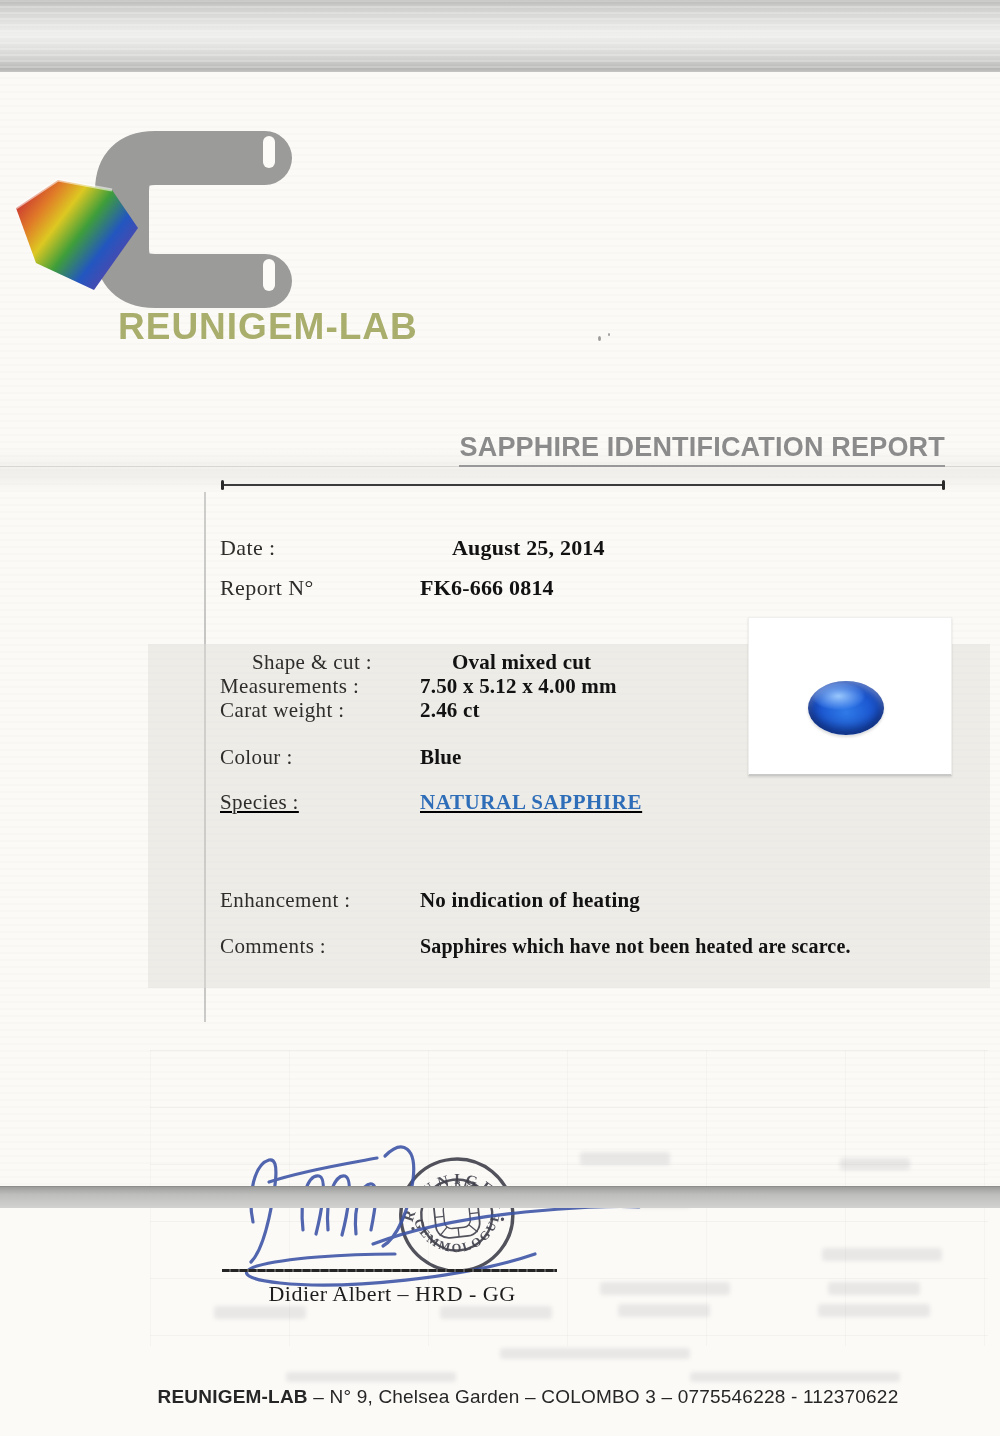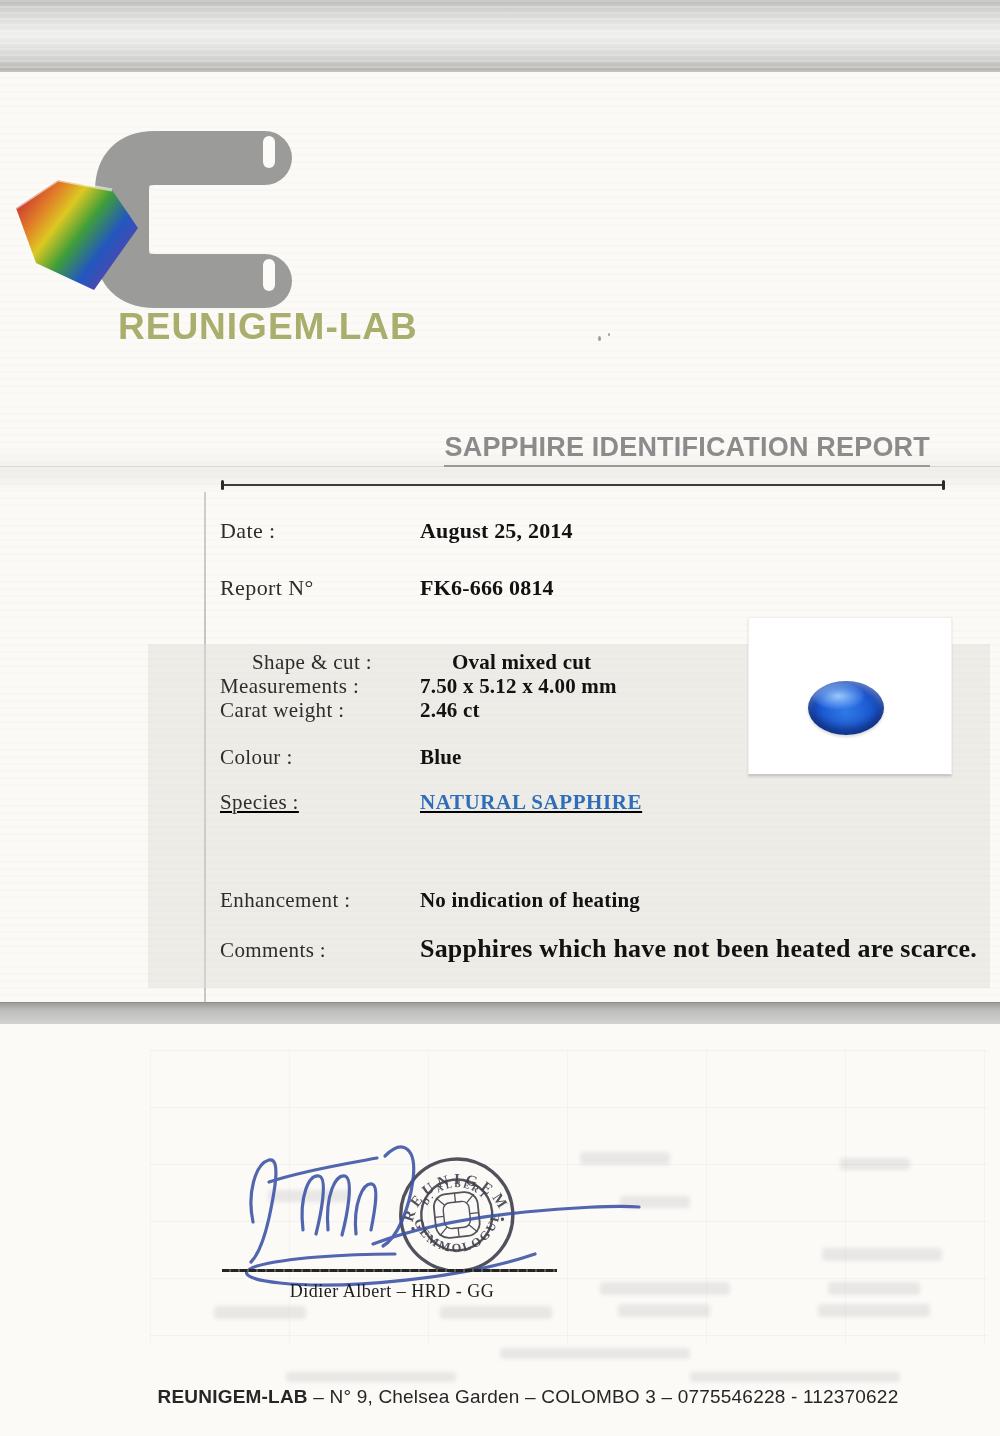--- a/index.html
+++ b/index.html
@@ -1,18 +1,18 @@
 <!DOCTYPE html>
 <html><head>
 <meta charset="utf-8">
 <style>
   html,body{margin:0;padding:0;}
   body{width:1000px;height:1436px;overflow:hidden;background:#fbfaf7;
        font-family:"Liberation Serif", serif;}
-  .page{position:relative;width:1000px;height:1024px;
+  .page{position:relative;width:1000px;height:1208px;
         background:
           repeating-linear-gradient(180deg, rgba(0,0,0,0.012) 0 2px, rgba(0,0,0,0) 2px 7px),
           #fbfaf7;}
   
   .top-band{position:absolute;left:0;top:0;width:1000px;height:72px;
     background:linear-gradient(180deg,#b9b9b7 0%,#cfcfcd 10%,#e3e3e1 32%,#efefed 48%,#e5e5e3 62%,#d2d2d0 82%,#b6b6b4 96%,#c6c6c4 100%);}
   .top-band:after{content:"";position:absolute;inset:0;
     background:repeating-linear-gradient(180deg, rgba(255,255,255,.22) 0 2px, rgba(0,0,0,0) 2px 6px);}
   .bottom-band{position:absolute;left:0;bottom:0;width:1000px;height:21px;
     background:linear-gradient(180deg,#9d9d9b 0%,#bdbdbb 35%,#d2d2d0 100%);
@@ -22,21 +22,21 @@
   .fold-line{position:absolute;left:0;top:466px;width:1000px;height:1px;background:rgba(120,120,118,0.22);}
 
   
   .logo{position:absolute;left:10px;top:118px;width:470px;height:200px;}
   .logo svg{position:absolute;left:0;top:0;}
   .logo-text{position:absolute;left:108px;top:188px;
     font-family:"Liberation Sans", sans-serif;font-weight:bold;font-size:37px;
     color:#a9ae6c;letter-spacing:1px;}
 
   
-  .title{position:absolute;right:70px;top:432px;
+  .title{position:absolute;right:55px;top:432px;
     font-family:"Liberation Sans", sans-serif;font-weight:bold;font-size:27px;
     color:#8b8b8b;letter-spacing:0.2px;border-bottom:2px solid #989898;padding-bottom:2px;}
   .rule{position:absolute;left:222px;top:484px;width:722px;height:2px;background:#3c3c3c;}
   .rule:before,.rule:after{content:"";position:absolute;top:-4px;width:3px;height:10px;background:#2a2a2a;border-radius:2px;}
   .rule:before{left:-1px;}
   .rule:after{right:-1px;}
   .vline{position:absolute;left:204px;top:492px;width:2px;height:530px;
     background:linear-gradient(180deg,#c6c6c4,#aeaeac 70%,#c2c2c0);opacity:.85;}
 
   .card-bg{position:absolute;left:148px;top:644px;width:842px;height:344px;
@@ -66,21 +66,21 @@
     filter:blur(.4px);}
   .g-smudge{position:absolute;background:rgba(105,105,115,0.13);filter:blur(2px);border-radius:3px;}
   .speck{position:absolute;width:3px;height:5px;background:rgba(80,80,80,.55);border-radius:50%;}
 
   
   .stamp{position:absolute;left:390px;top:1148px;transform:rotate(-6deg);opacity:.88;}
   .signature{position:absolute;left:225px;top:1130px;}
   .sig-line{position:absolute;left:222px;top:1269px;width:335px;height:3px;
     background:repeating-linear-gradient(90deg,#242424 0 7px,#5a5a5a 7px 9px);}
   .signatory{position:absolute;left:222px;top:1281px;width:340px;text-align:center;
-    font-size:18px;color:#1d1d1d;letter-spacing:.5px;}
+    font-size:22px;color:#1d1d1d;letter-spacing:.5px;}
 
   
   .footer{position:absolute;left:0;top:1386px;width:1000px;text-align:center;padding-left:56px;box-sizing:border-box;
     font-family:"Liberation Sans", sans-serif;font-size:19px;color:#262626;letter-spacing:.2px;}
   .footer .brand{font-weight:bold;}
 </style>
 </head>
 <body>
 
 <div class="page">
@@ -112,21 +112,21 @@
     <div class="logo-text">REUNIGEM-LAB</div>
   </div>
 
   <div class="title">SAPPHIRE IDENTIFICATION REPORT</div>
   <div class="rule"></div>
   <div class="vline"></div>
 
   <div class="speck" style="left:598px;top:336px;"></div>
   <div class="speck" style="left:608px;top:333px;width:2px;height:3px;"></div>
 
-  <div class="row meta" style="top:518px;">
+  <div class="row meta" style="top:535px;gap:32px;">
     <span class="lbl">Date :</span>
     <span class="val">August 25, 2014</span>
   </div>
   <div class="row meta" style="top:575px;">
     <span class="lbl">Report N°</span>
     <span class="val">FK6-666 0814</span>
   </div>
 
   <div class="card-bg"></div>
 
@@ -154,21 +154,21 @@
   <div class="row" style="top:790px;text-decoration:underline;">
     <span class="lbl">Species :</span>
     <span class="val blue">NATURAL SAPPHIRE</span>
   </div>
   <div class="row" style="top:888px;">
     <span class="lbl">Enhancement :</span>
     <span class="val">No indication of heating</span>
   </div>
   <div class="row" style="top:934px;">
     <span class="lbl">Comments :</span>
-    <span class="val" style="font-size:26px;">Sapphires which have not been heated are scarce.</span>
+    <span class="val" style="font-size:20px;">Sapphires which have not been heated are scarce.</span>
   </div>
 
   <div class="ghost"></div>
   <div class="g-smudge" style="left:580px;top:1152px;width:90px;height:13px;"></div>
   <div class="g-smudge" style="left:840px;top:1158px;width:70px;height:12px;"></div>
   <div class="g-smudge" style="left:268px;top:1190px;width:82px;height:12px;"></div>
   <div class="g-smudge" style="left:620px;top:1196px;width:70px;height:12px;"></div>
   <div class="g-smudge" style="left:822px;top:1248px;width:120px;height:13px;"></div>
   <div class="g-smudge" style="left:600px;top:1282px;width:130px;height:13px;"></div>
   <div class="g-smudge" style="left:828px;top:1282px;width:92px;height:13px;"></div>

